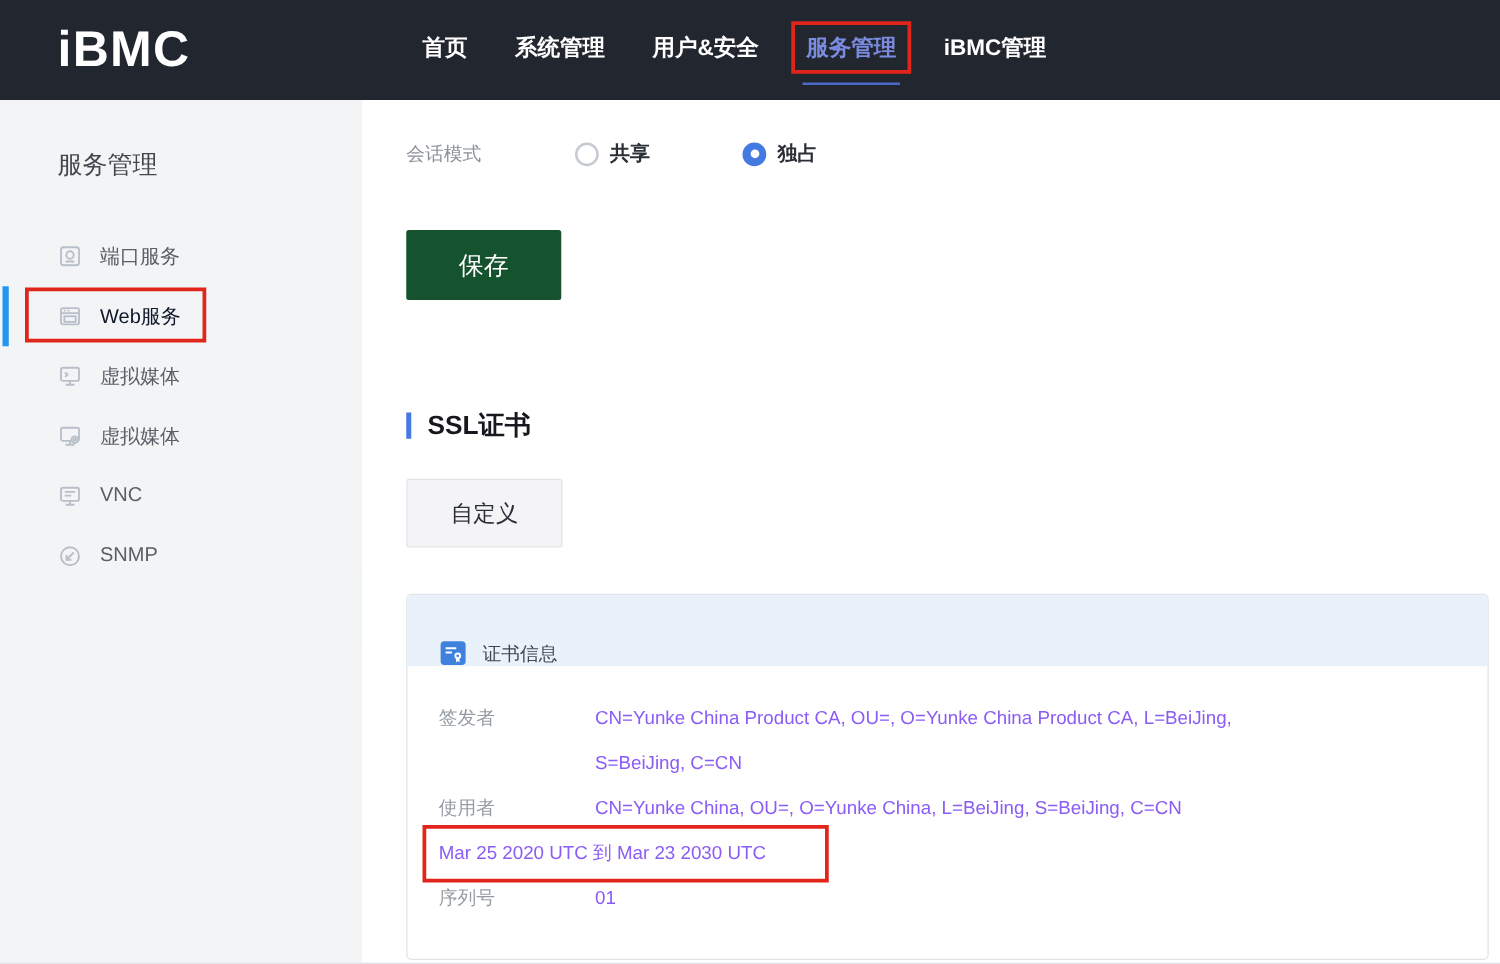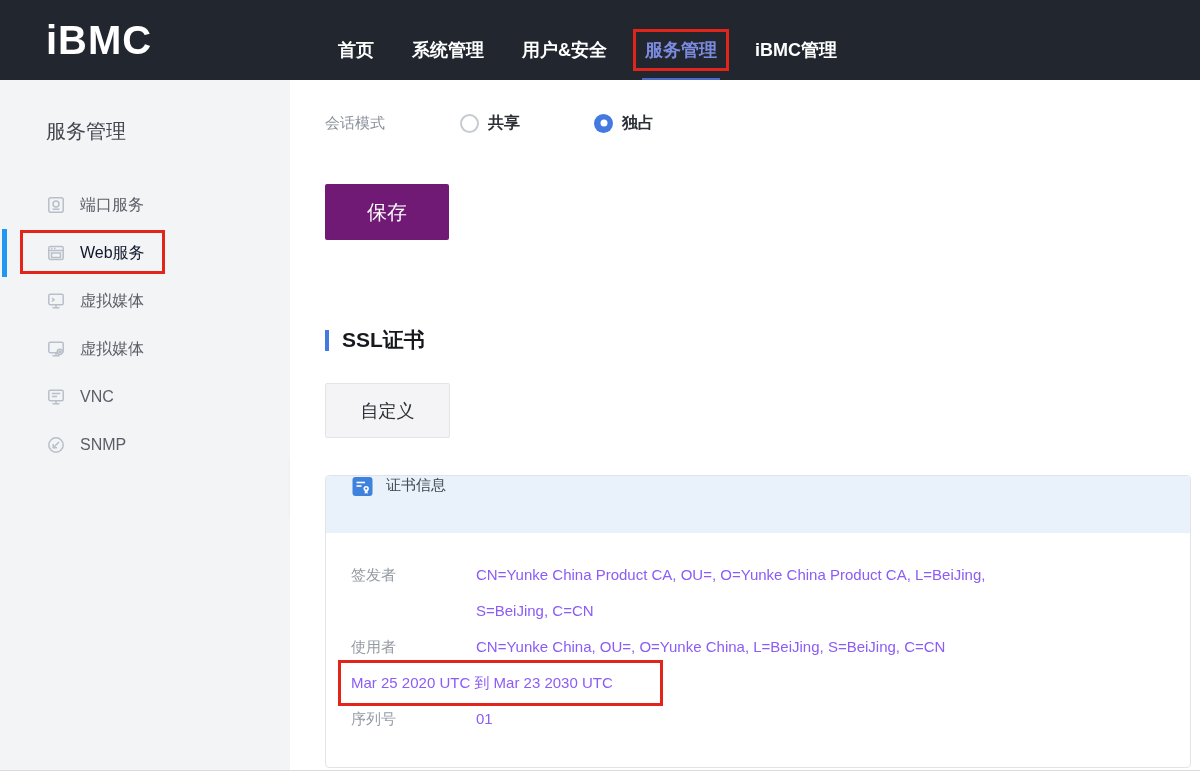--- a/index.html
+++ b/index.html
@@ -12,21 +12,21 @@
 
   
   .header {
     position:absolute; top:0; left:0; width:1200px; height:80px;
     background:#22262f; display:flex; align-items:center;
   }
   .logo {
     margin-left:46px; color:#ffffff; font-size:40px; font-weight:bold;
     letter-spacing:1px;
   }
-  .nav { position:absolute; left:326px; top:12px; height:76px; display:flex; align-items:center; }
+  .nav { position:absolute; left:326px; top:0; height:76px; display:flex; align-items:center; }
   .nav-item {
     position:relative; color:#ffffff; font-size:18px; font-weight:600;
     padding:6px 9px; margin-right:14px; border:3px solid transparent;
     cursor:pointer; white-space:nowrap;
   }
   .nav-item.active { color:#7b8ce0; border-color:#e1251b; }
   .nav-item.active::after {
     content:''; position:absolute; left:6px; right:6px; bottom:-12px;
     height:2px; background:#4a69c8;
   }
@@ -70,41 +70,41 @@
   }
   .radio.checked { border:none; background:#4579e2; position:relative; }
   .radio.checked::after {
     content:''; position:absolute; left:50%; top:50%; transform:translate(-50%,-50%);
     width:7px; height:7px; border-radius:50%; background:#fff;
   }
   .radio-label { margin-left:9px; font-size:16px; font-weight:600; color:#2b2f36; }
 
   .save-btn {
     display:block; margin-top:50px; width:124px; height:56px;
-    background:#701a75; color:#ffffff; font-size:20px; border:none;
+    background:#14532d; color:#ffffff; font-size:20px; border:none;
     border-radius:2px; font-family:inherit; cursor:not-allowed;
   }
 
   .ssl-title { margin-top:86px; display:flex; align-items:center; }
   .ssl-bar { width:4px; height:21px; background:#4579e2; margin-right:13px; }
   .ssl-text { font-size:21px; font-weight:bold; color:#16181d; }
 
   .custom-btn {
     display:block; margin-top:29px; width:125px; height:55px;
     background:#f4f4f6; border:1px solid #e2e4e8; color:#2b2f36;
     font-size:18px; border-radius:2px; font-family:inherit; cursor:pointer;
   }
 
   .cert-panel {
     margin-top:37px; margin-right:9px; border:1px solid #e0e4e9;
     border-radius:4px; background:#fff;
   }
   .panel-header {
     height:57px; background:#e9f2fa; border-radius:4px 4px 0 0;
-    display:flex; align-items:flex-start; padding-left:26px;
+    display:flex; align-items:flex-end; padding-left:26px;
   }
   .panel-title { margin-left:13px; font-size:15px; color:#3f4750; }
   .panel-body { padding:24px 25px 30px 25px; }
   .cert-row { display:flex; line-height:36px; font-size:15px; }
   .cert-label { width:125px; flex:0 0 auto; color:#959ba4; }
   .cert-value { color:#8b5cf6; font-weight:400; max-width:575px; }
   .row-frame {
     border:3px solid #e1251b; margin:-5px 0 -5px -13px;
     padding:2px 47px 2px 10px; width:-moz-fit-content; width:fit-content;
   }

